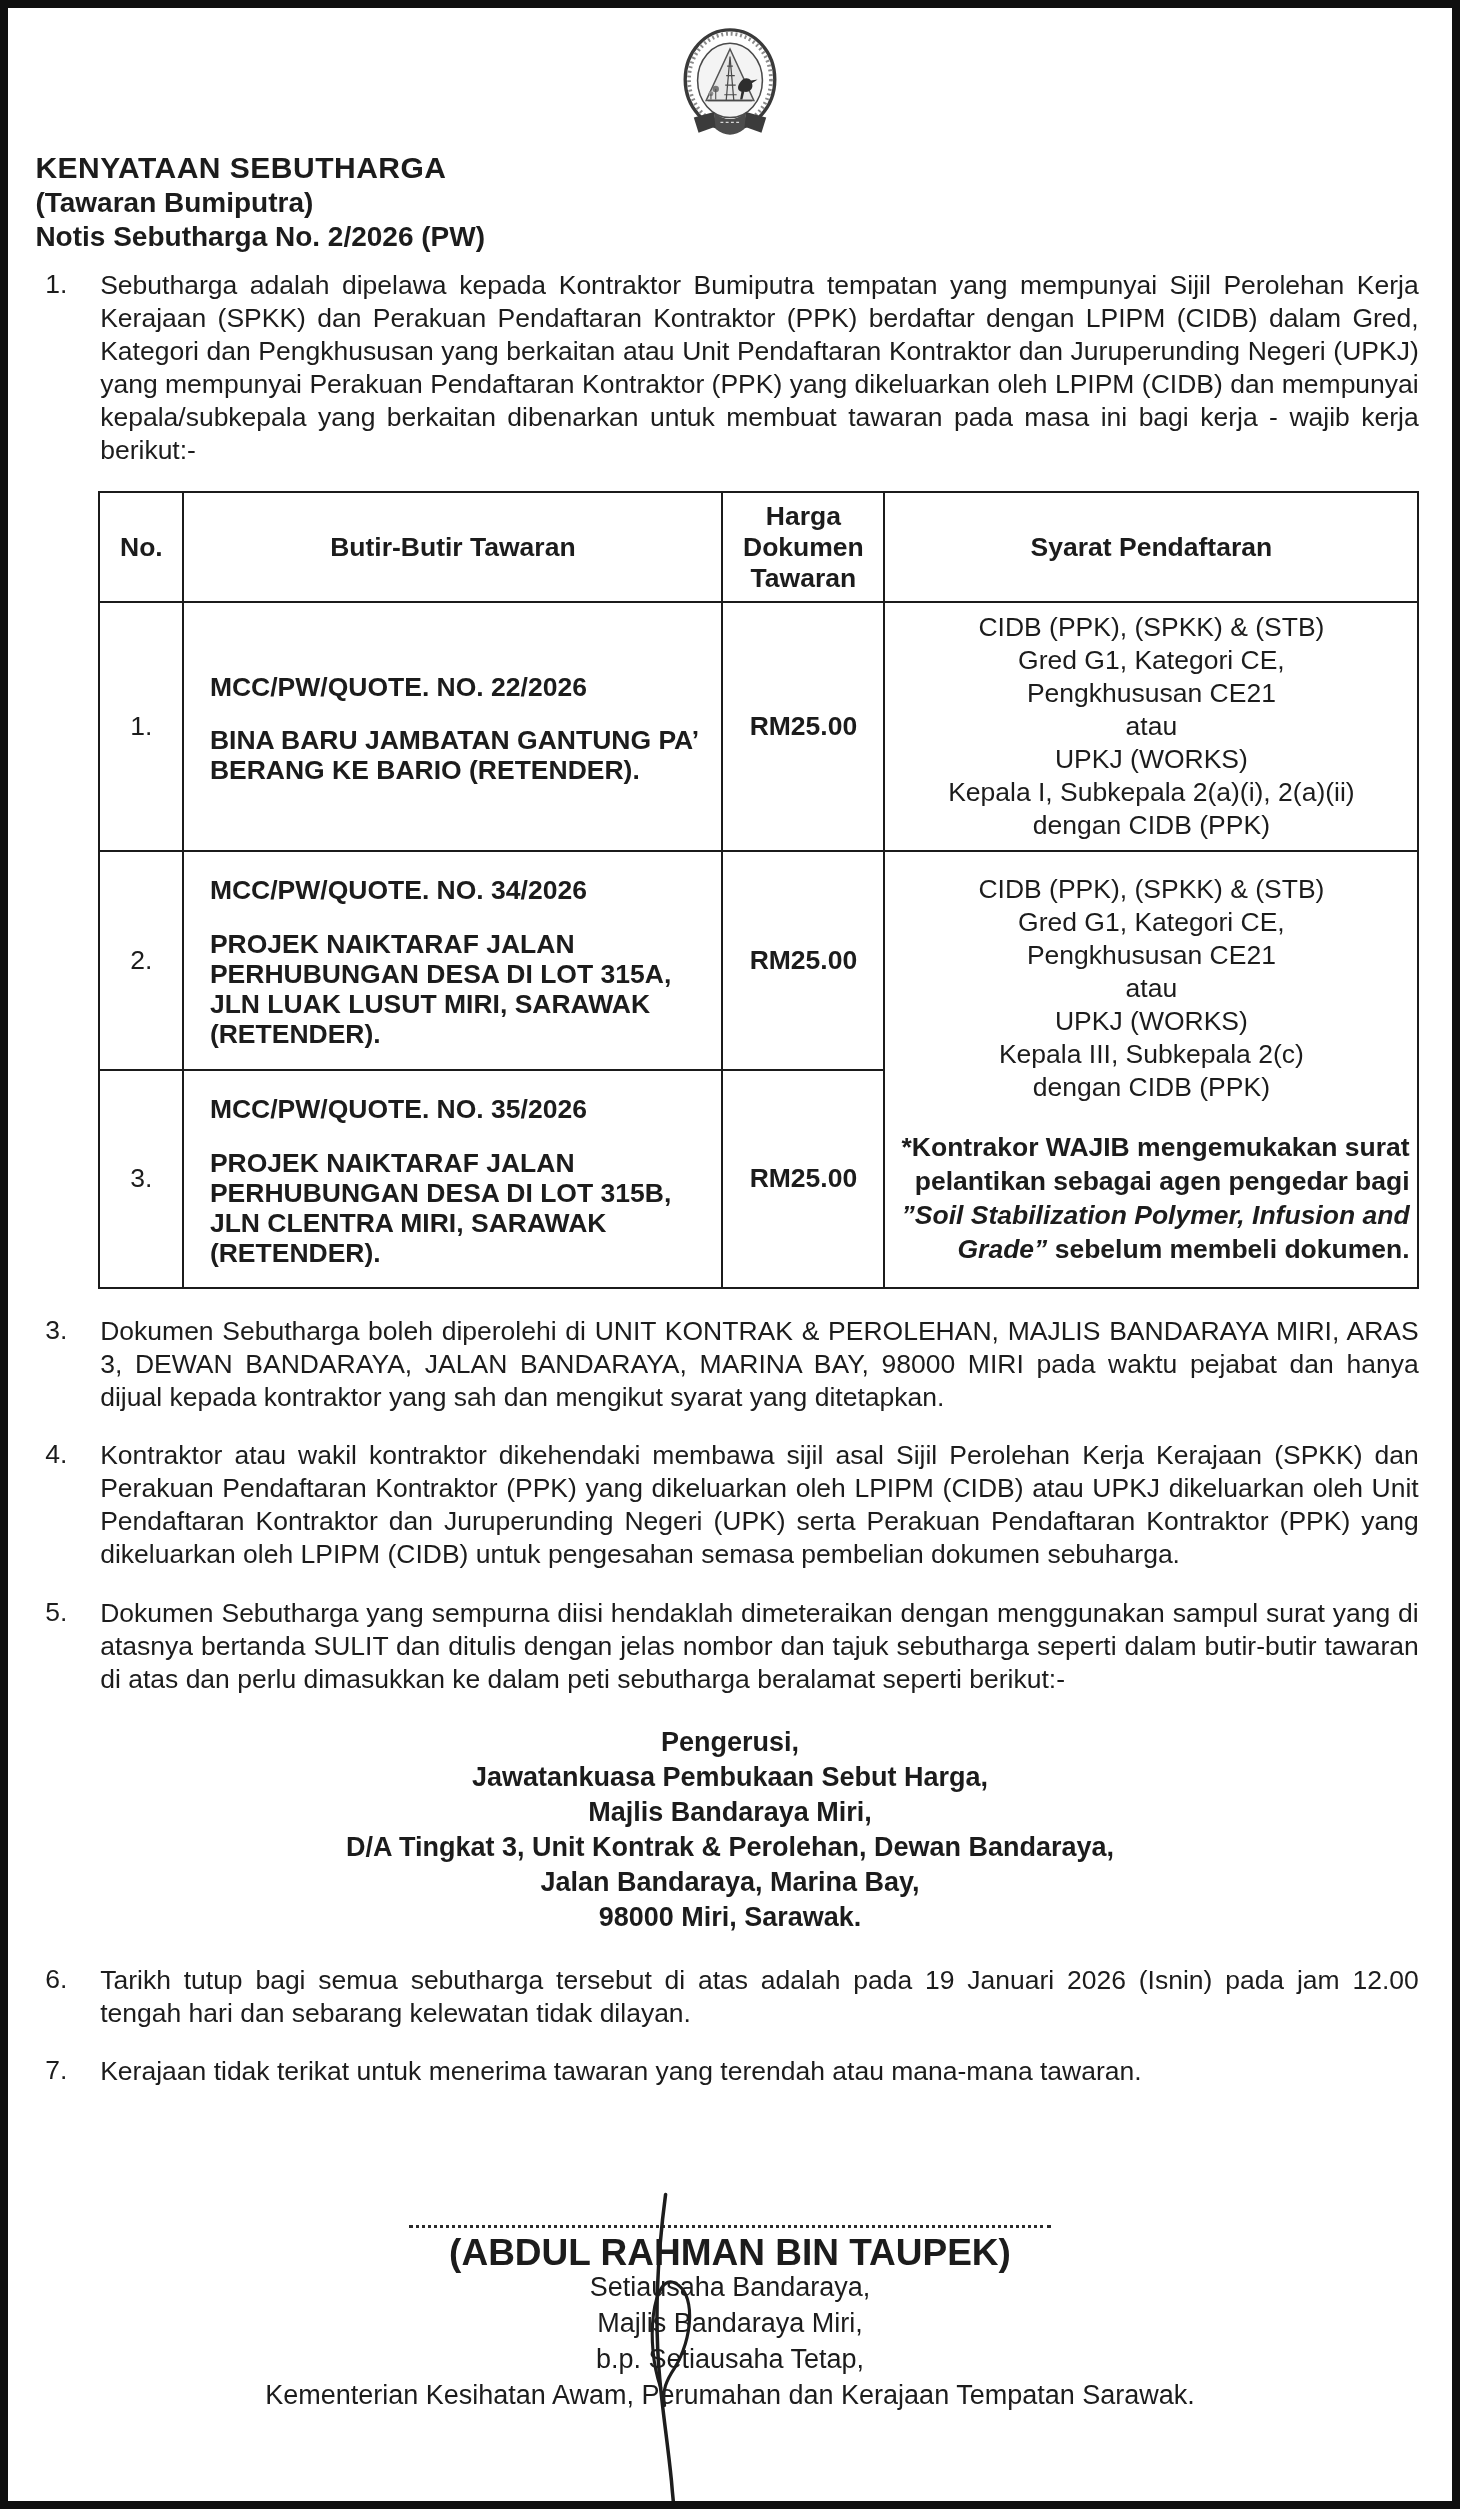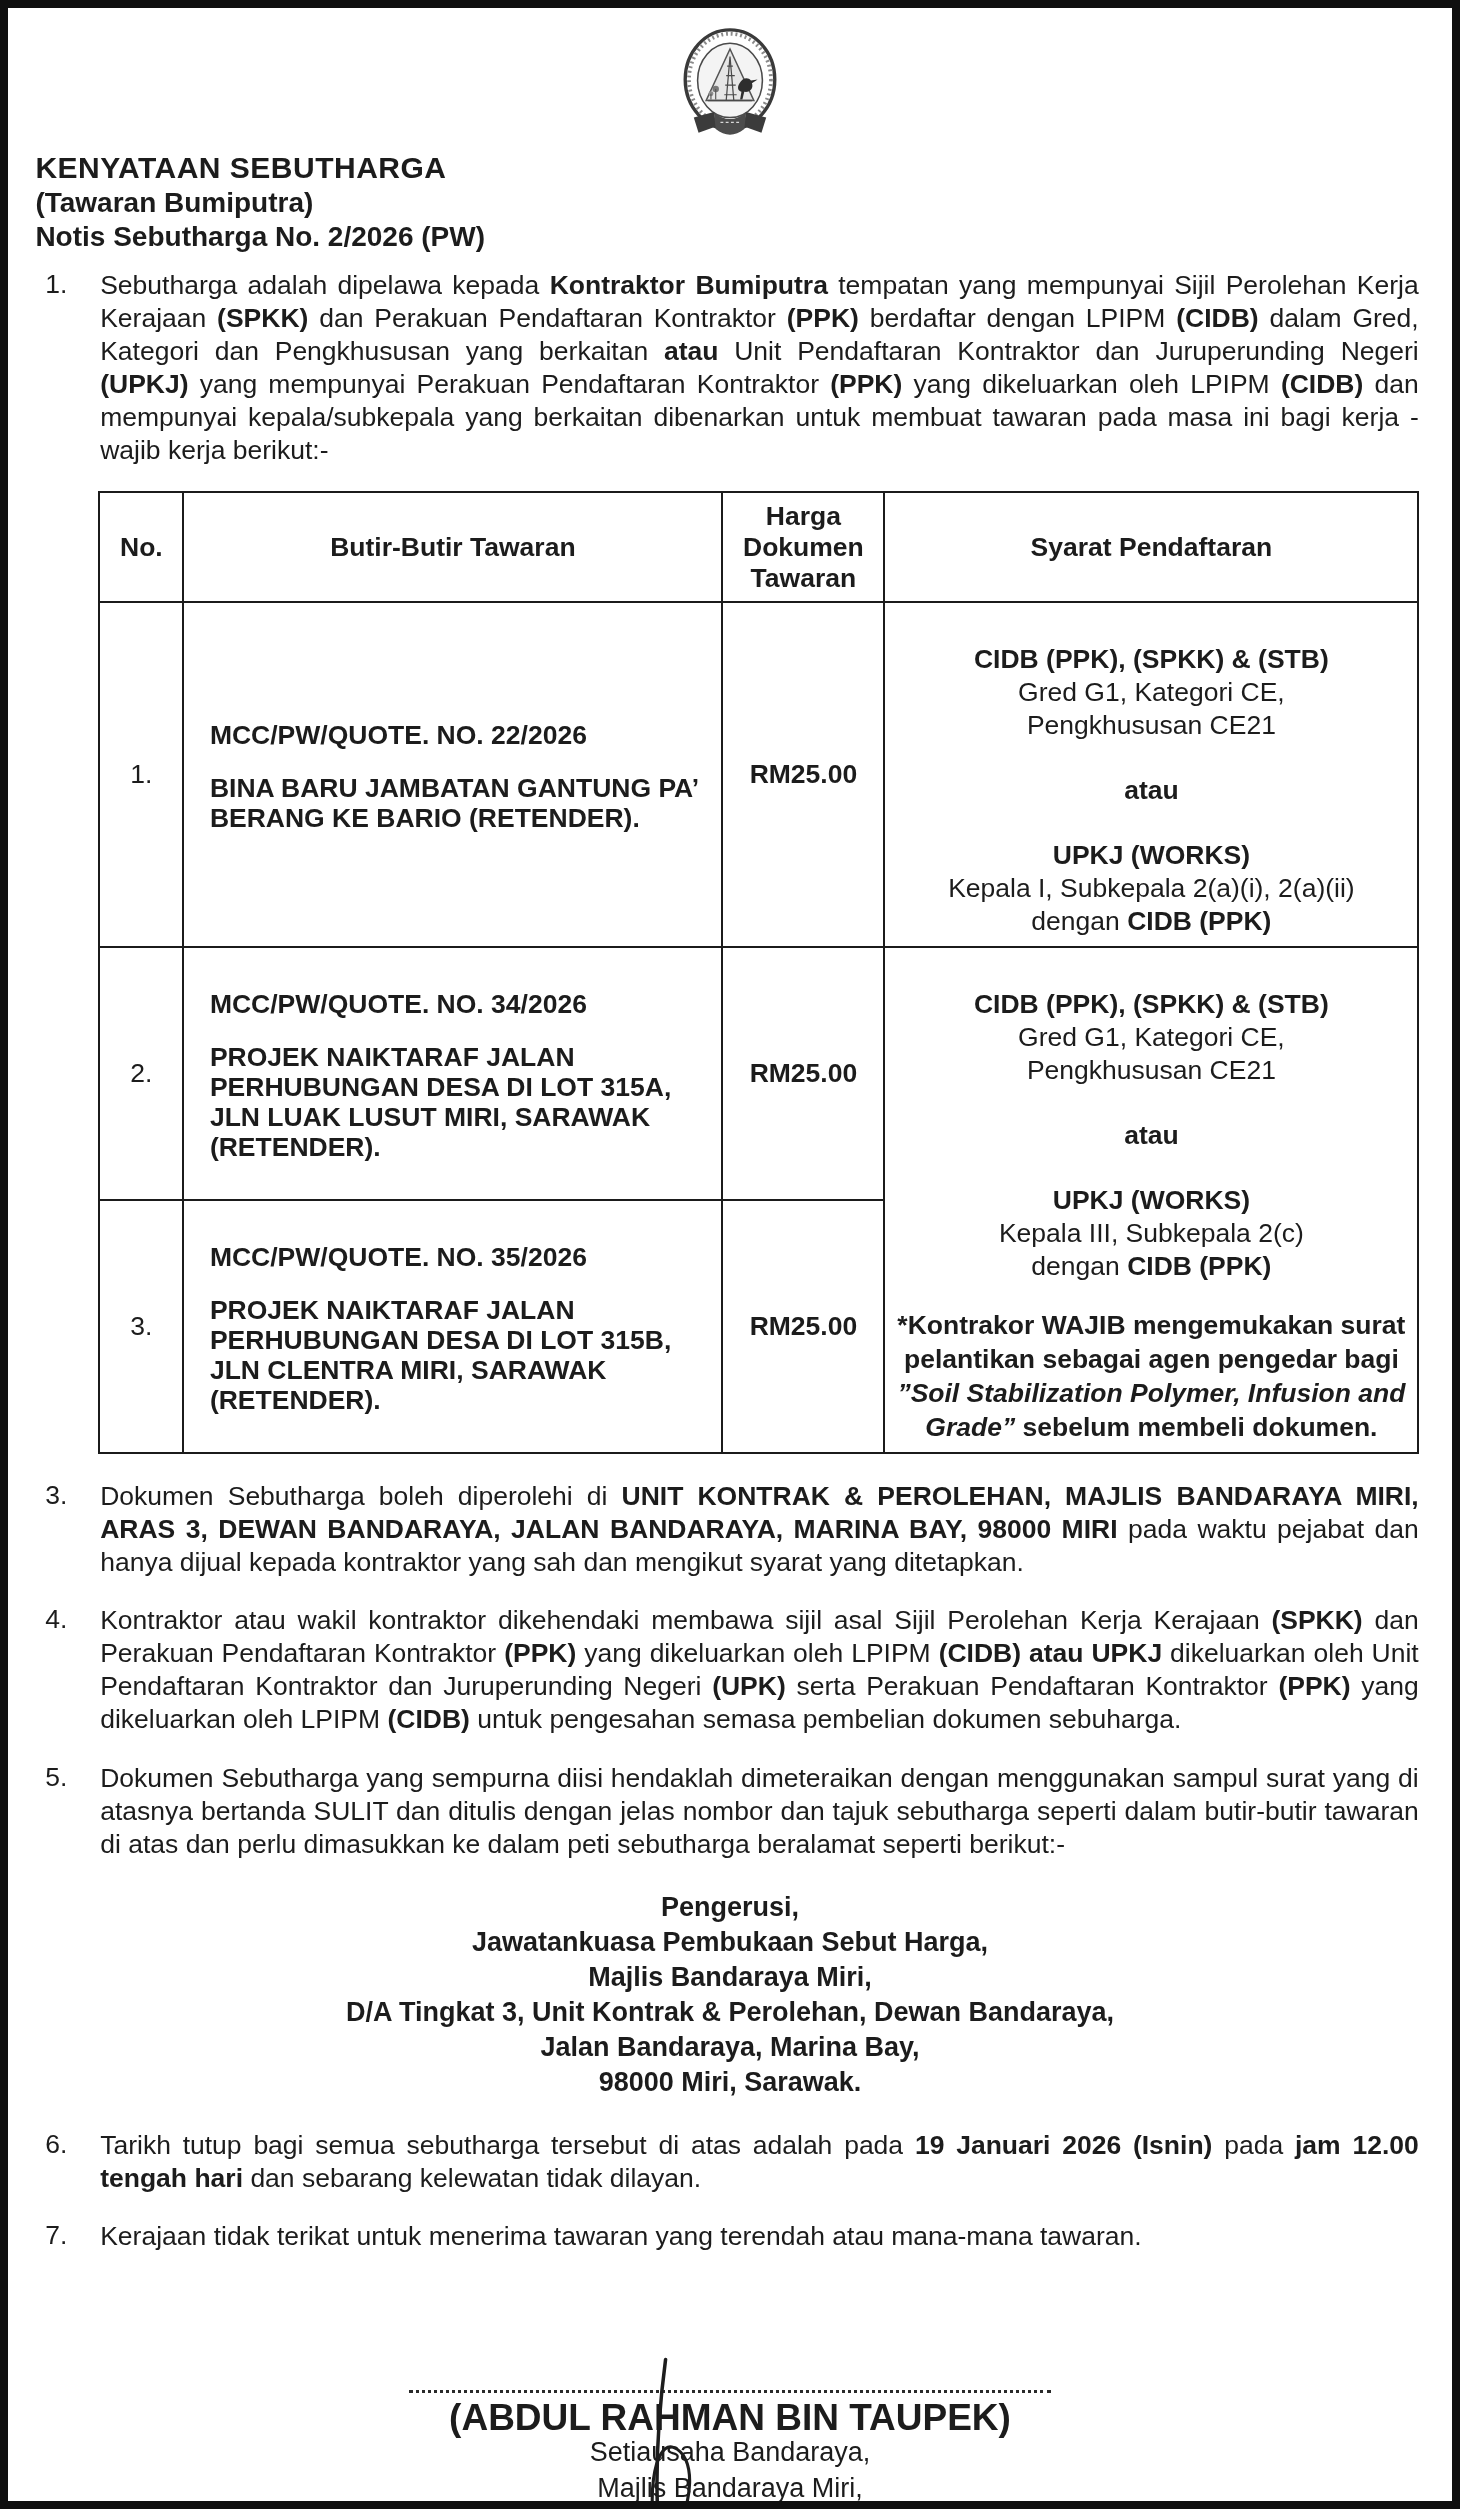--- a/index.html
+++ b/index.html
@@ -9,21 +9,21 @@
     width:1460px;height:2509px;
     box-sizing:border-box;
     background:#ffffff;
     border:8.8px solid #0f0f0f;
     padding:19.6px 27.4px 0 27.4px;
     font-family:"Liberation Sans", sans-serif;
     color:#1c1c1c;
     overflow:hidden;
   }
   .center{text-align:left;}
-  .b{font-weight:bold;margin-top:32px;}
+  .b{font-weight:normal;}
   .it{font-style:italic;}
 
   
   .crest{display:block;margin:0 auto;width:98px;height:122px;}
   .hdr-main{font-weight:bold;font-size:30px;line-height:36px;letter-spacing:0.5px;}
   .hdr-sub{font-weight:bold;font-size:28px;line-height:34px;}
 
   
   .num-para{display:flex;margin:25.5px 5.9px 0 9.8px;font-size:26.5px;}
   .num-para .num{flex:0 0 55px;}
@@ -35,21 +35,21 @@
   table.tender col.c-butir{width:539px;}
   table.tender col.c-harga{width:162px;}
   table.tender col.c-syarat{width:534px;}
   table.tender th, table.tender td{border:2.5px solid #1b1b1b;}
   table.tender th{font-weight:bold;padding:7.8px 3.9px;line-height:31px;}
   td.no-cell{text-align:center;vertical-align:middle;}
   td.butir-cell{vertical-align:middle;font-weight:bold;padding:23.5px 13.7px 19.6px 25.5px;line-height:30px;}
   .quote-no{margin-bottom:23.5px;}
   td.harga-cell{text-align:center;vertical-align:middle;font-weight:bold;}
   td.syarat-cell{text-align:center;vertical-align:middle;padding:7.8px 7.8px;line-height:33px;}
-  .syr-note{margin-top:25.5px;font-weight:bold;line-height:34px;}
+  .syr-note{margin-top:25.5px;font-weight:bold;line-height:34px;text-align:right;}
 
   
   .addr{ text-align:center;font-weight:bold;font-size:27px;line-height:35px;margin-top:29px;}
 
   
   .sigwrap{position:relative;margin-top:3.9px;height:290px;}
   .sig-svg{position:absolute;left:570px;top:-33px;width:127px;height:338px;}
   .dotline{width:642px;margin:137px auto 0 auto;height:0;border-bottom:3.9px dotted #2a2a2a;}
   .signame{text-align:center;font-weight:bold;font-size:37px;margin-top:7.8px;line-height:33px;}
   .sigline{text-align:center;font-size:27px;line-height:36px;}

